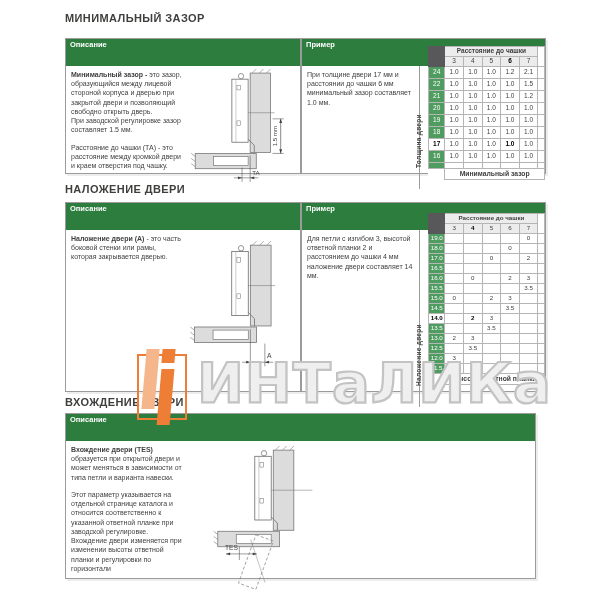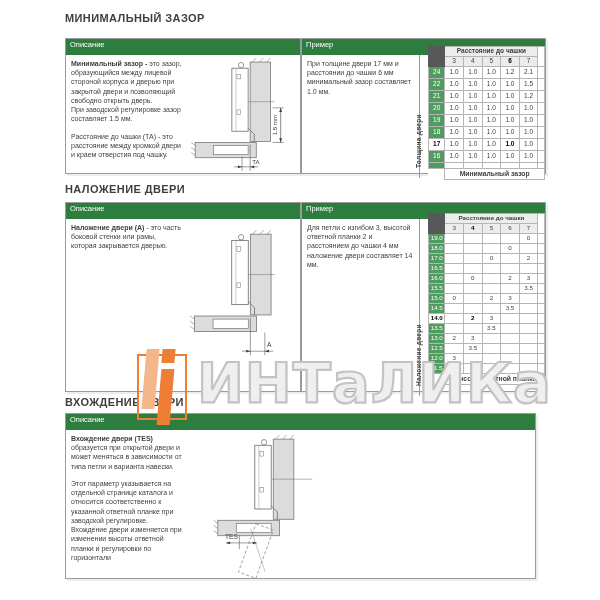--- a/index.html
+++ b/index.html
@@ -1,21 +1,21 @@
 <!DOCTYPE html>
 <html><head>
 <meta charset="utf-8">
 <style>
   html,body{margin:0;padding:0;background:#fff;}
   .page{position:relative;width:600px;height:600px;background:#ffffff;overflow:hidden;
         font-family:"Liberation Sans",sans-serif;color:#3f3f3e;padding-left:17px;}
   .sec{position:absolute;left:65px;width:480px;}
   .sec-title{position:absolute;left:0;top:0;font-size:11px;font-weight:bold;letter-spacing:.4px;color:#3f3f3e;white-space:nowrap;}
   .box{position:absolute;background:#fff;border:1px solid #9b9b9b;box-shadow:2px 2px 0 rgba(0,0,0,0.07);}
-  .box-hdr{height:16px;background:#2d7d3e;color:#fff;font-size:7.5px;font-weight:normal;line-height:11px;padding-left:4px;}
+  .box-hdr{height:27px;background:#2d7d3e;color:#fff;font-size:7.5px;font-weight:bold;line-height:11px;padding-left:4px;}
   .box-body{position:relative;height:calc(100% - 11px);}
   .desc-text{position:absolute;left:5px;top:4px;font-size:7px;line-height:1.32;}
   .desc-text p{margin:0 0 8px 0;}
   .ex-divider{position:absolute;left:117px;top:0;bottom:0;width:0;border-left:1px solid #9b9b9b;}
   
   table.htab{position:absolute;border-collapse:collapse;table-layout:fixed;background:#fff;z-index:2;}
   .htab td{border:1px solid #b5b5b5;text-align:center;vertical-align:middle;padding:0;
            font-size:6.5px;line-height:1;color:#3f3f3e;white-space:nowrap;overflow:hidden;}
   .htab .corner{background:#58585a;border-color:#58585a;width:16px;}
   .htab .grp{background:#ececec;font-weight:bold;}

